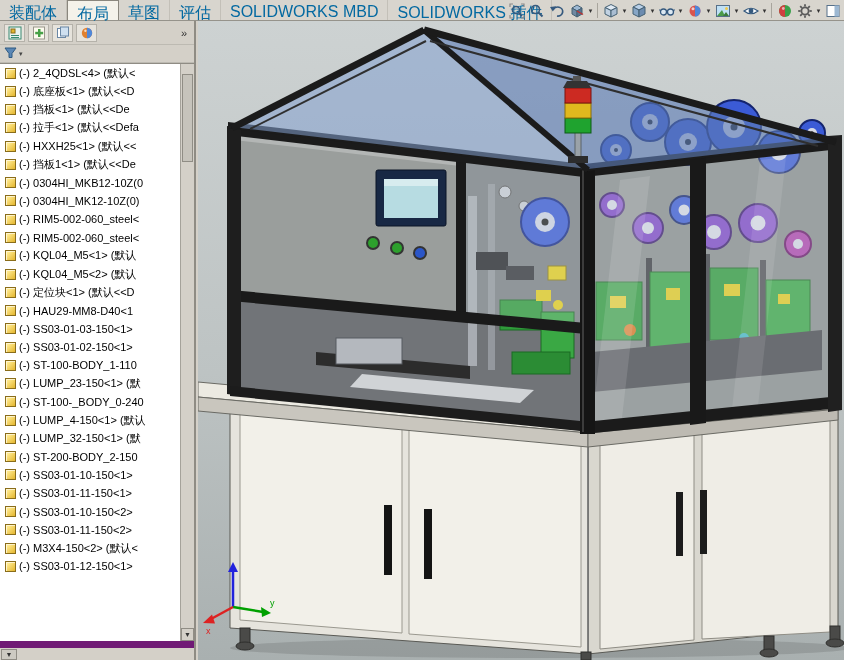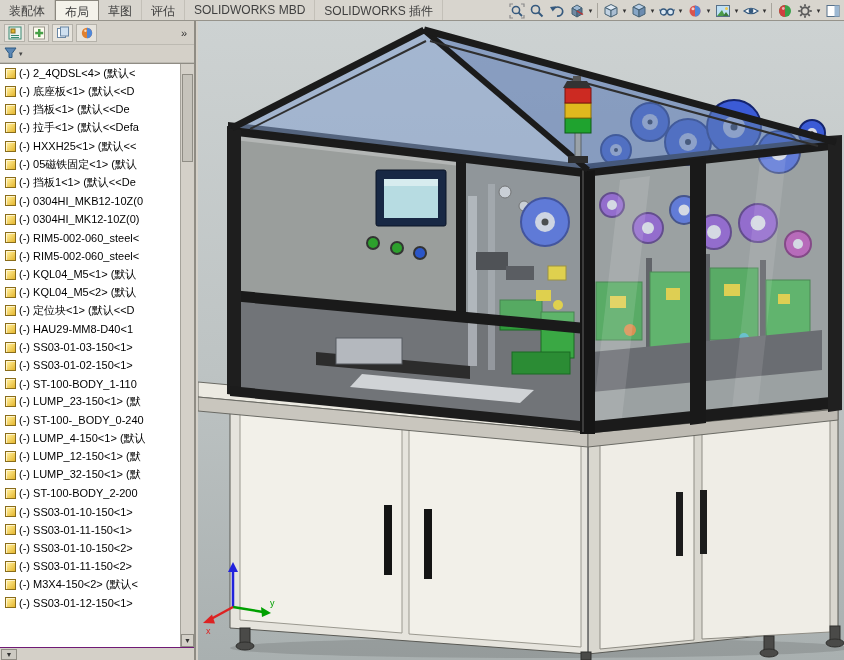--- a/index.html
+++ b/index.html
@@ -1,35 +1,35 @@
 <!DOCTYPE html>
 <html><head>
 <meta charset="utf-8">
 <style>
   *{box-sizing:border-box;margin:0;padding:0}
   html,body{width:844px;height:660px;overflow:hidden;font-family:"Liberation Sans","DejaVu Sans",sans-serif;background:#d4d0c8}
 
   
   .topbar{position:absolute;left:0;top:0;width:844px;height:21px;background:#d8d5ce;border-bottom:1px solid #96938b;display:flex;align-items:stretch}
   .tabs{display:flex;align-items:stretch}
-  .tab{font-size:12px;color:#404040;padding:3px 9px 2px;border-right:1px solid #c3c0b8;white-space:nowrap;cursor:default}
+  .tab{font-size:16px;color:#0369a1;padding:3px 9px 2px;border-right:1px solid #c3c0b8;white-space:nowrap;cursor:default}
   .tab.active{background:#f4f2ea;border:1px solid #8a877e;border-bottom:none}
   .vtb{position:absolute;right:2px;top:0;height:21px;display:flex;align-items:center;gap:1px}
   .vtb-btn{width:19px;height:19px;display:flex;align-items:center;justify-content:center}
   .vtb-caret{font-size:7px;color:#333;width:7px;text-align:center}
   .vtb-sep{width:1px;height:15px;background:#a8a59d;margin:0 2px}
 
   
   .left-panel{position:absolute;left:0;top:21px;width:196px;height:639px;background:#d4d0c8;border-right:2px solid #8f8c84}
   .panel-toolbar{height:24px;display:flex;align-items:center;padding:2px 4px;gap:3px;border-bottom:1px solid #bdbab2}
   .ptab{width:21px;height:18px;display:flex;align-items:center;justify-content:center;border:1px solid #b5b2aa;background:#e6e3dc}
   .chevron{margin-left:auto;font-size:11px;color:#333;padding-right:3px}
   .filter-row{height:18px;display:flex;align-items:center;padding:0 4px;gap:2px;border-bottom:1px solid #bdbab2}
   .filter-caret{font-size:7px;color:#444}
-  .tree-wrap{position:relative;height:585px;background:#fff;border-top:1px solid #8f8c84;border-bottom:1px solid #701a75;overflow:hidden}
+  .tree-wrap{position:relative;height:585px;background:#fff;border-top:1px solid #8f8c84;border-bottom:7px solid #701a75;overflow:hidden}
   .tree{position:absolute;left:0;top:0;right:14px;bottom:0;overflow:hidden}
   .tree-row{height:18.28px;display:flex;align-items:center;padding-left:5px;white-space:nowrap}
   .tree-label{font-size:11px;color:#000;overflow:hidden}
   .part-icon{width:11px;height:11px;flex:none;margin-right:3px;background:linear-gradient(135deg,#ffe98c 20%,#e3b52e);border:1px solid #8a6d1a;box-shadow:inset 1px 1px 0 rgba(255,255,255,.6)}
   .vscroll{position:absolute;right:0;top:0;bottom:0;width:14px;background:#d4d0c8;border-left:1px solid #a5a29a}
   .vthumb{position:absolute;left:1px;right:1px;top:10px;height:88px;background:#c6c3bb;border:1px solid #908d85}
   .scroll-btn{position:absolute;left:0;right:0;height:13px;background:#d4d0c8;border:1px solid #908d85;font-size:7px;color:#333;display:flex;align-items:center;justify-content:center}
   .scroll-btn.down{bottom:0}
   .bottom-strip{height:12px;background:#d4d0c8;display:flex;align-items:center}
   .hscroll-btn{width:16px;height:11px;border:1px solid #908d85;background:#cdcac2;font-size:7px;color:#333;display:flex;align-items:center;justify-content:center;margin-left:1px}
@@ -221,24 +221,20 @@
         <div class="tree-row">
           <span class="part-icon"></span>
           <span class="tree-label">(-) 拉手&lt;1&gt; (默认&lt;&lt;Defa</span>
         </div>
         <div class="tree-row">
           <span class="part-icon"></span>
           <span class="tree-label">(-) HXXH25&lt;1&gt; (默认&lt;&lt;</span>
         </div>
         <div class="tree-row">
           <span class="part-icon"></span>
-          <span class="tree-label">(-) 05磁铁固定&lt;1&gt; (默认</span>
-        </div>
-        <div class="tree-row">
-          <span class="part-icon"></span>
           <span class="tree-label">(-) 挡板1&lt;1&gt; (默认&lt;&lt;De</span>
         </div>
         <div class="tree-row">
           <span class="part-icon"></span>
           <span class="tree-label">(-) 0304HI_MKB12-10Z(0</span>
         </div>
         <div class="tree-row">
           <span class="part-icon"></span>
           <span class="tree-label">(-) 0304HI_MK12-10Z(0)</span>
         </div>
@@ -285,29 +281,25 @@
         <div class="tree-row">
           <span class="part-icon"></span>
           <span class="tree-label">(-) ST-100-_BODY_0-240</span>
         </div>
         <div class="tree-row">
           <span class="part-icon"></span>
           <span class="tree-label">(-) LUMP_4-150&lt;1&gt; (默认</span>
         </div>
         <div class="tree-row">
           <span class="part-icon"></span>
-          <span class="tree-label">(-) LUMP_12-150&lt;1&gt; (默</span>
-        </div>
-        <div class="tree-row">
-          <span class="part-icon"></span>
           <span class="tree-label">(-) LUMP_32-150&lt;1&gt; (默</span>
         </div>
         <div class="tree-row">
           <span class="part-icon"></span>
-          <span class="tree-label">(-) ST-100-BODY_2-200</span>
+          <span class="tree-label">(-) ST-200-BODY_2-150</span>
         </div>
         <div class="tree-row">
           <span class="part-icon"></span>
           <span class="tree-label">(-) SS03-01-10-150&lt;1&gt;</span>
         </div>
         <div class="tree-row">
           <span class="part-icon"></span>
           <span class="tree-label">(-) SS03-01-11-150&lt;1&gt;</span>
         </div>
         <div class="tree-row">

